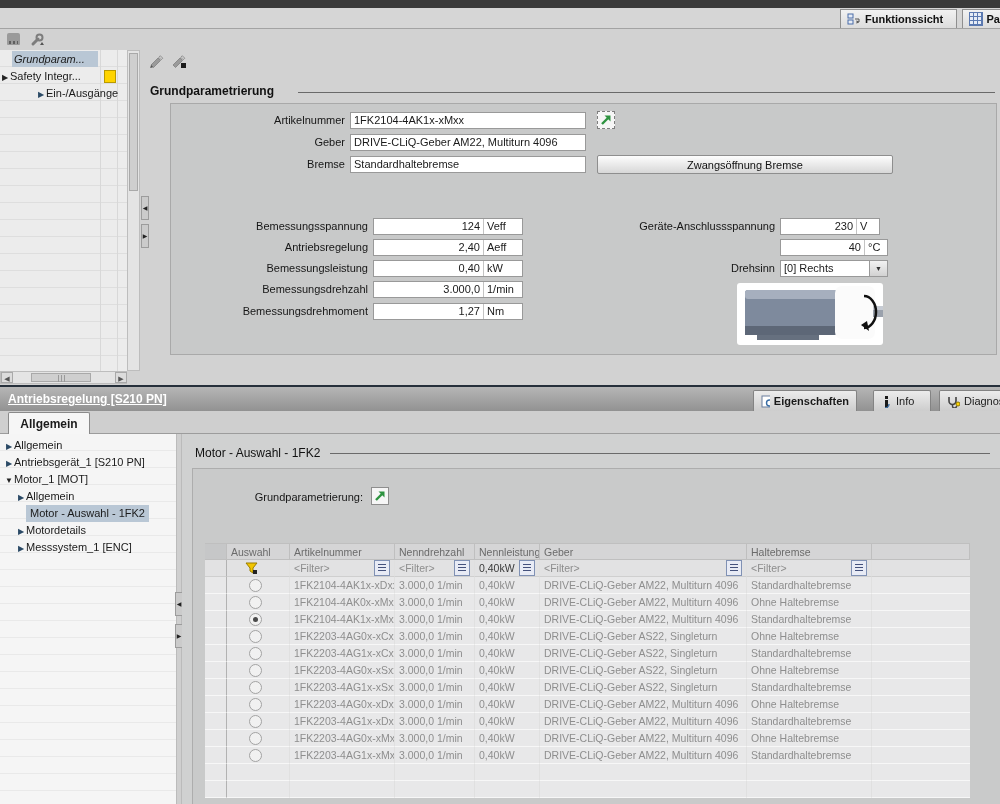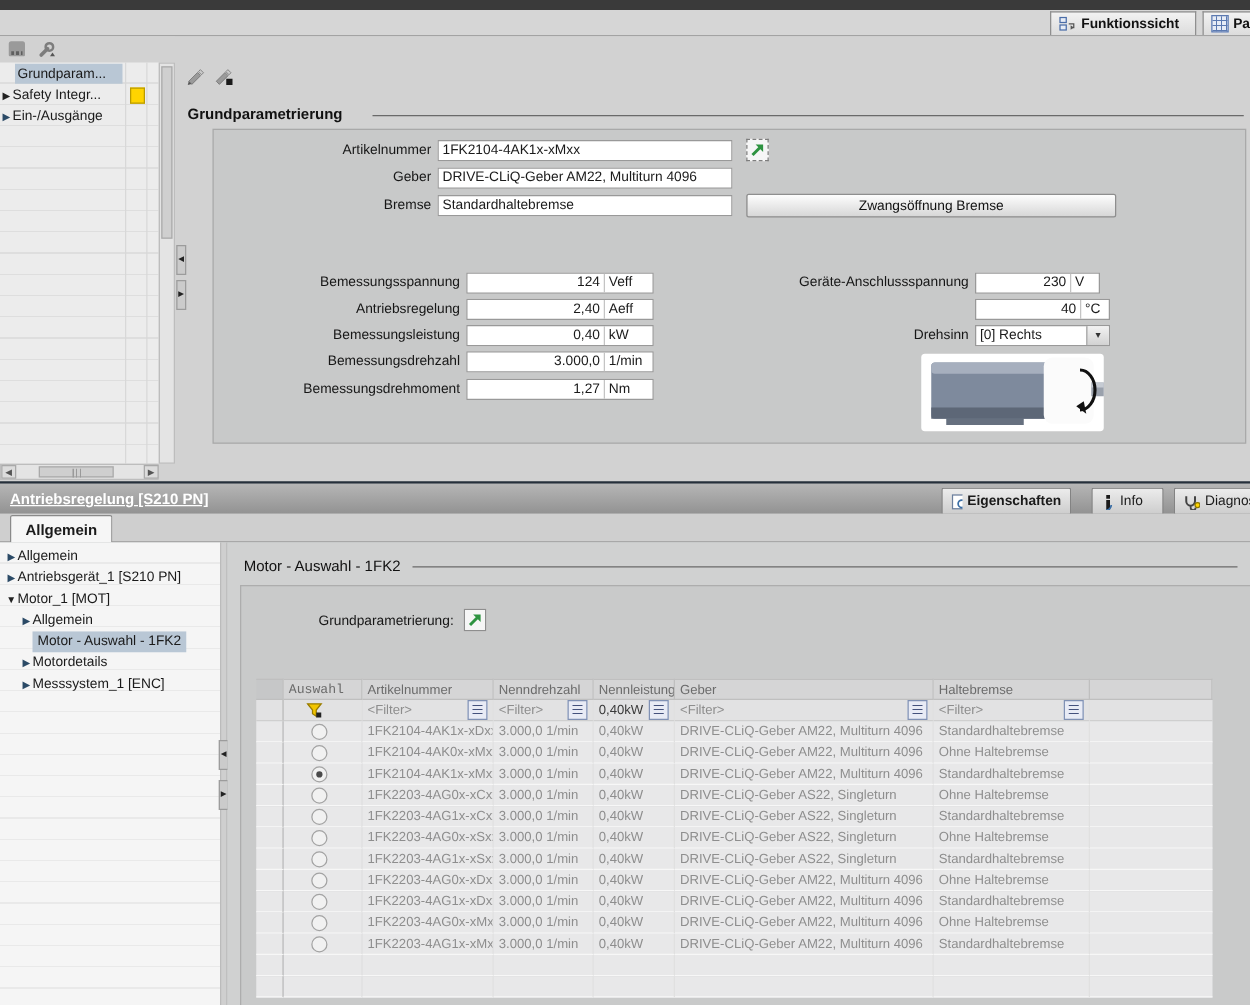--- a/index.html
+++ b/index.html
@@ -68,21 +68,21 @@
   #bsplit{left:176px;top:0;width:6px;height:370px;background:#cfcfcf;border-left:1px solid #bbb;border-right:1px solid #bbb;}
   #bcontent{left:182px;top:0;width:818px;height:370px;background:#d0d1d1;}
   #sec-title{left:13px;top:12px;font-size:12px;color:#111;}
   #bpanel{left:10px;top:34px;width:808px;height:336px;background:#c9caca;border:1px solid #adadad;border-right:none;border-bottom:none;}
 
   
   #mtable{left:205px;top:543px;width:765px;}
   .trow{display:flex;height:17px;}
   .c{box-sizing:border-box;border-right:1px solid #e0e0e0;padding:1px 4px;font-size:10.5px;line-height:14px;white-space:nowrap;overflow:hidden;}
   .c-rh{width:22px;background:#c6c7c8;border-right:1px solid #b2b2b2;border-bottom:1px solid #e9e9e9;}
-  .c-aus{width:63px;font-family:Liberation Mono, monospace;}
+  .c-aus{width:63px;}
   .c-art{width:105px;}
   .c-nenn{width:80px;}
   .c-leist{width:65px;}
   .c-geber{width:207px;}
   .c-halte{width:125px;}
   .c-x{width:98px;border-right:none;}
   .hdr .c{background:#d5d5d6;color:#6b6b6b;border-right:1px solid #bfbfbf;border-top:1px solid #bfbfbf;border-bottom:1px solid #bfbfbf;}
   .hdr .c-rh{background:#c6c7c8;}
   .frow .c{background:#e2e2e3;color:#8d8d8d;border-bottom:1px solid #cfcfcf;display:flex;align-items:center;}
   .frow .ftext{flex:1;overflow:hidden;}
@@ -126,28 +126,28 @@
       <svg class="abs" style="left:30px;top:3px;" width="15" height="15">
           <path d="M3 12 L8 7" stroke="#7d7d7d" stroke-width="3" stroke-linecap="round"></path>
           <circle cx="9.5" cy="5.5" r="3" fill="none" stroke="#7d7d7d" stroke-width="2"></circle>
           <path d="M12 10 l2 3 l-4 0" fill="#555"></path>
         </svg>
     </div>
 
     <div class="abs" id="ts-list"></div>
     <div class="abs ts-colline" style="left:100px;"></div>
     <div class="abs ts-colline" style="left:117px;"></div>
-    <div class="abs ts-item" style="top:22px;">
+    <div class="abs ts-item" style="top:22px;font-style:italic;">
       <span class="ts-sel abs" style="left:12px;width:86px;height:16px;padding-left:2px;">Grundparam...</span>
     </div>
     <div class="abs ts-item" style="top:39px;">
       <span class="tri" style="color:#222;"></span><span>Safety Integr...</span>
       <span class="badge abs" style="left:104px;top:2px;"></span>
     </div>
-    <div class="abs ts-item" style="top:56px;">
+    <div class="abs ts-item" style="top:56px;padding-left:36px;">
       <span class="tri"></span><span>Ein-/Ausgänge</span>
     </div>
 
     <div class="abs sb" style="left:127px;top:21px;width:13px;height:321px;">
       <div class="abs sb-thumb" style="left:1px;top:2px;width:9px;height:138px;"></div>
     </div>
 
     <div class="abs sb" style="left:0;top:342px;width:127px;height:13px;">
       <div class="abs sb-btn" style="left:0;top:0;width:12px;height:11px;">◀</div>
       <div class="abs sb-thumb" style="left:30px;top:1px;width:60px;height:9px;">

